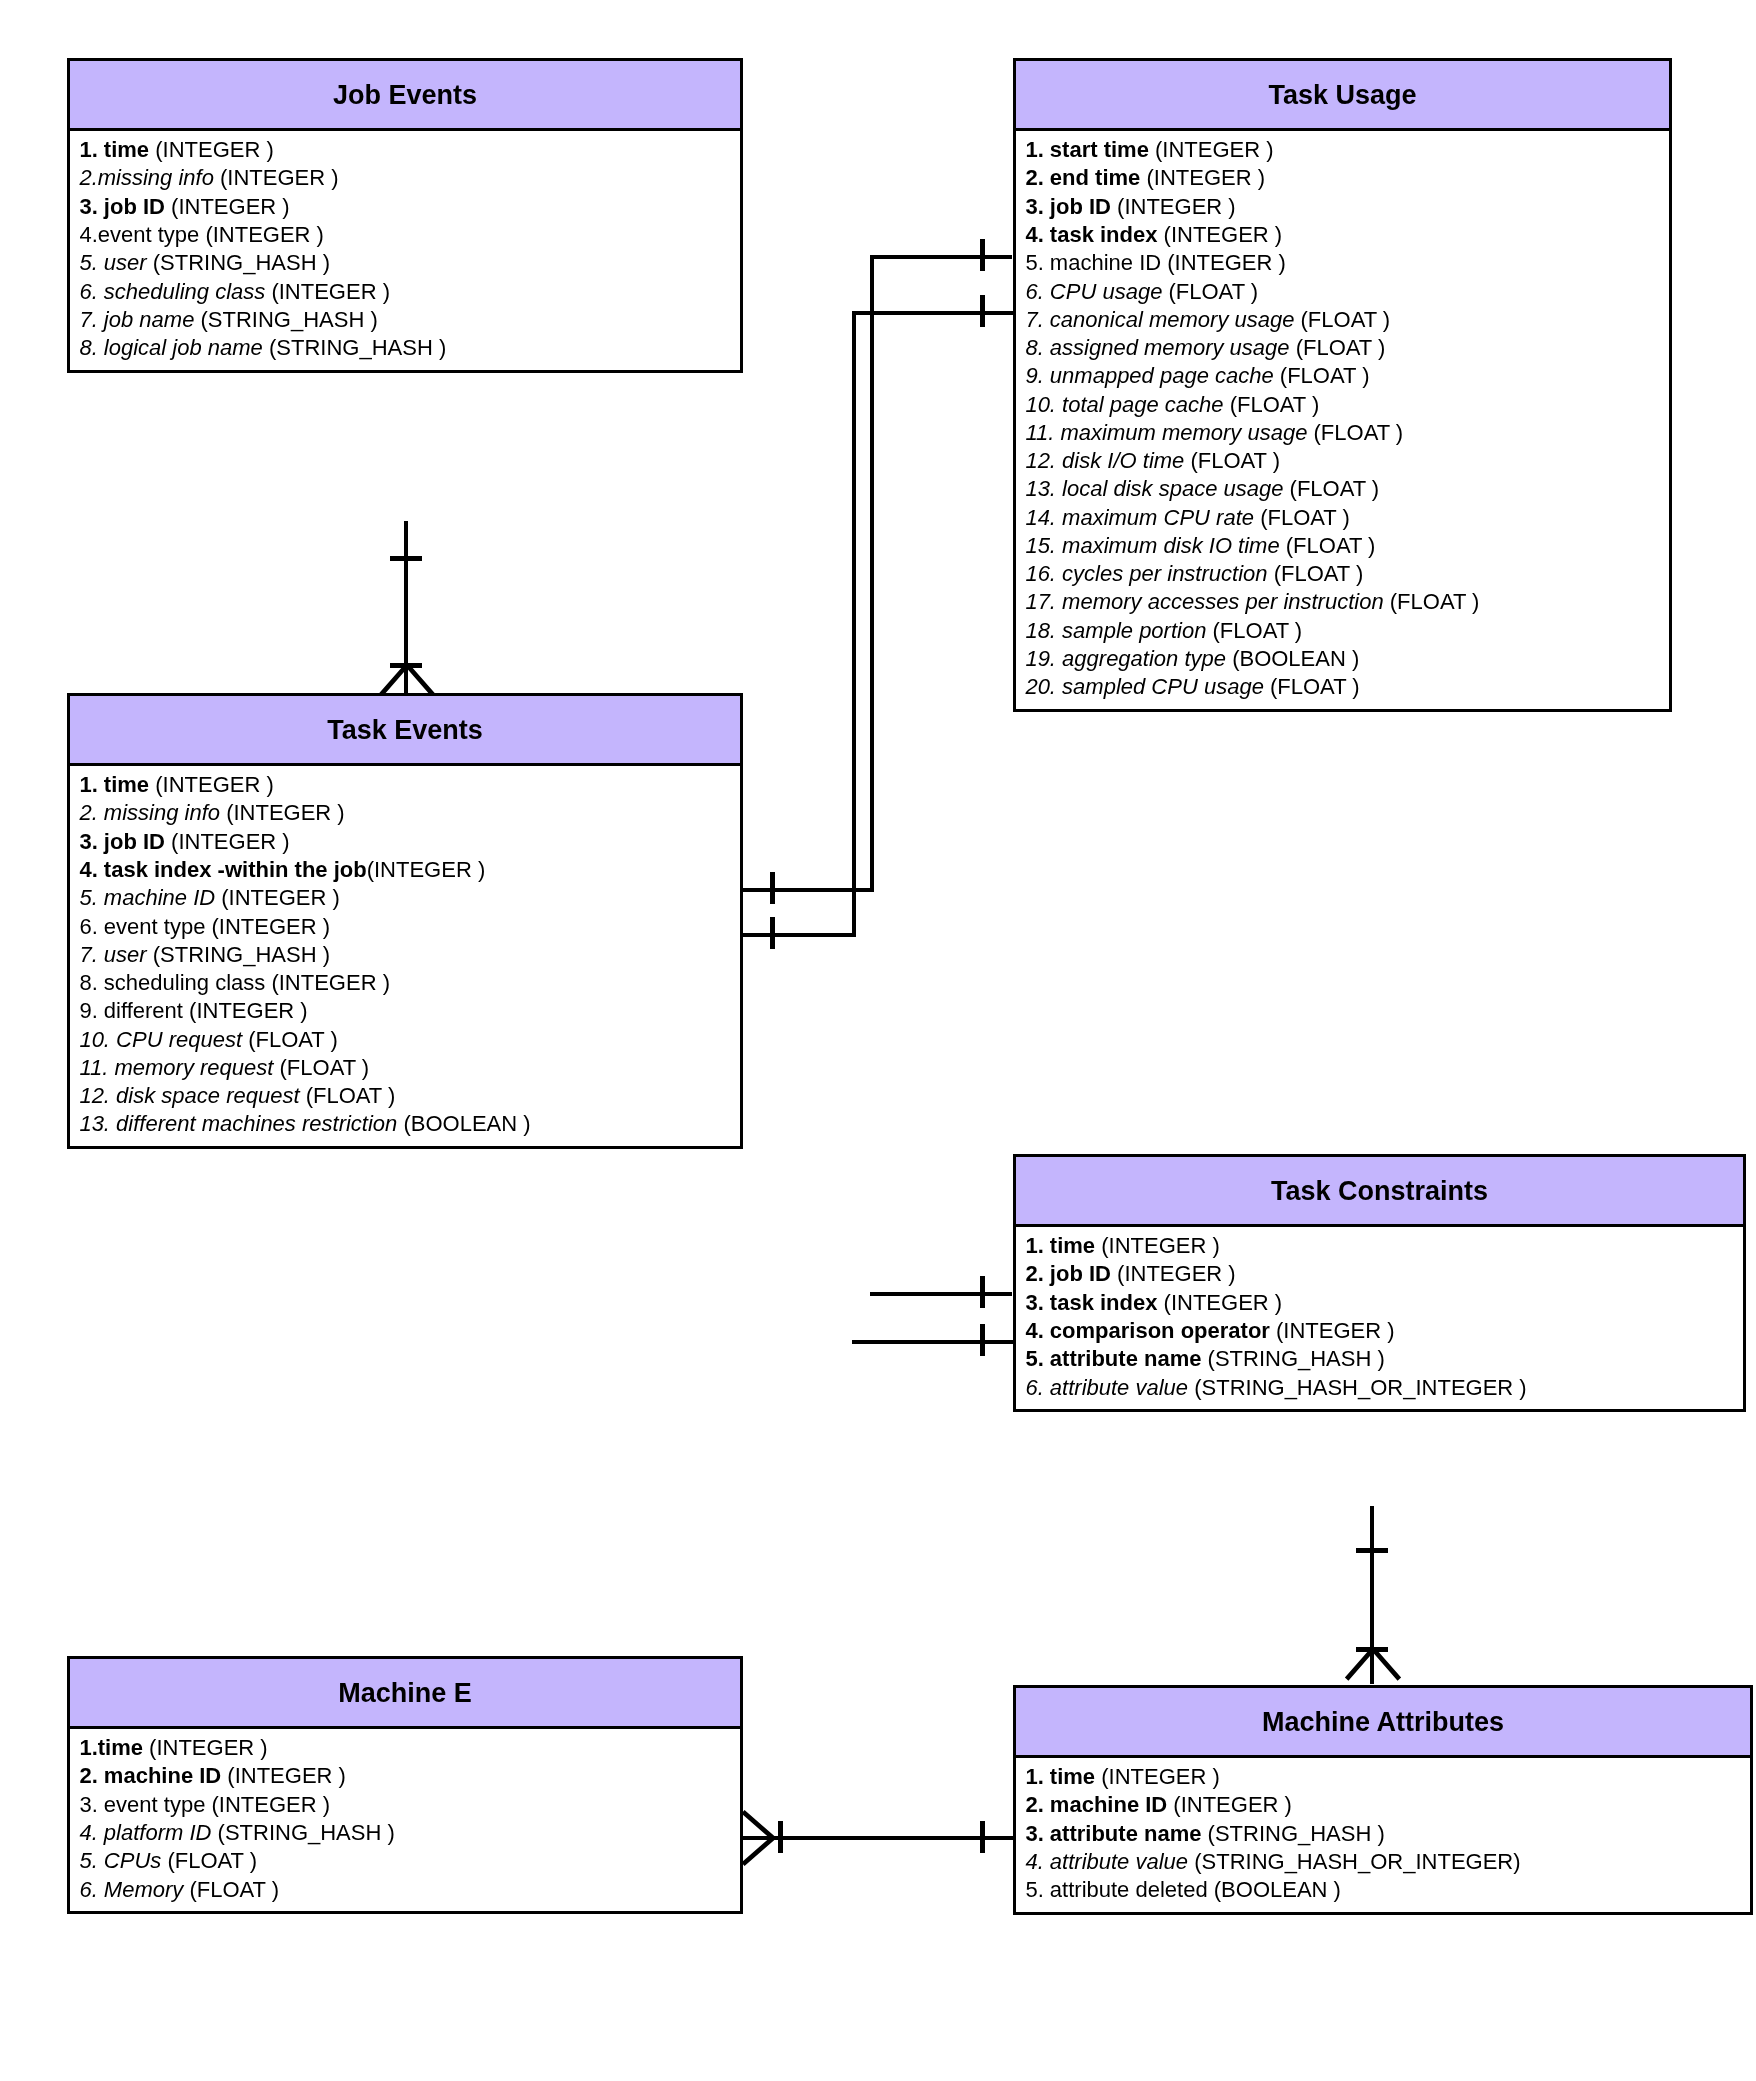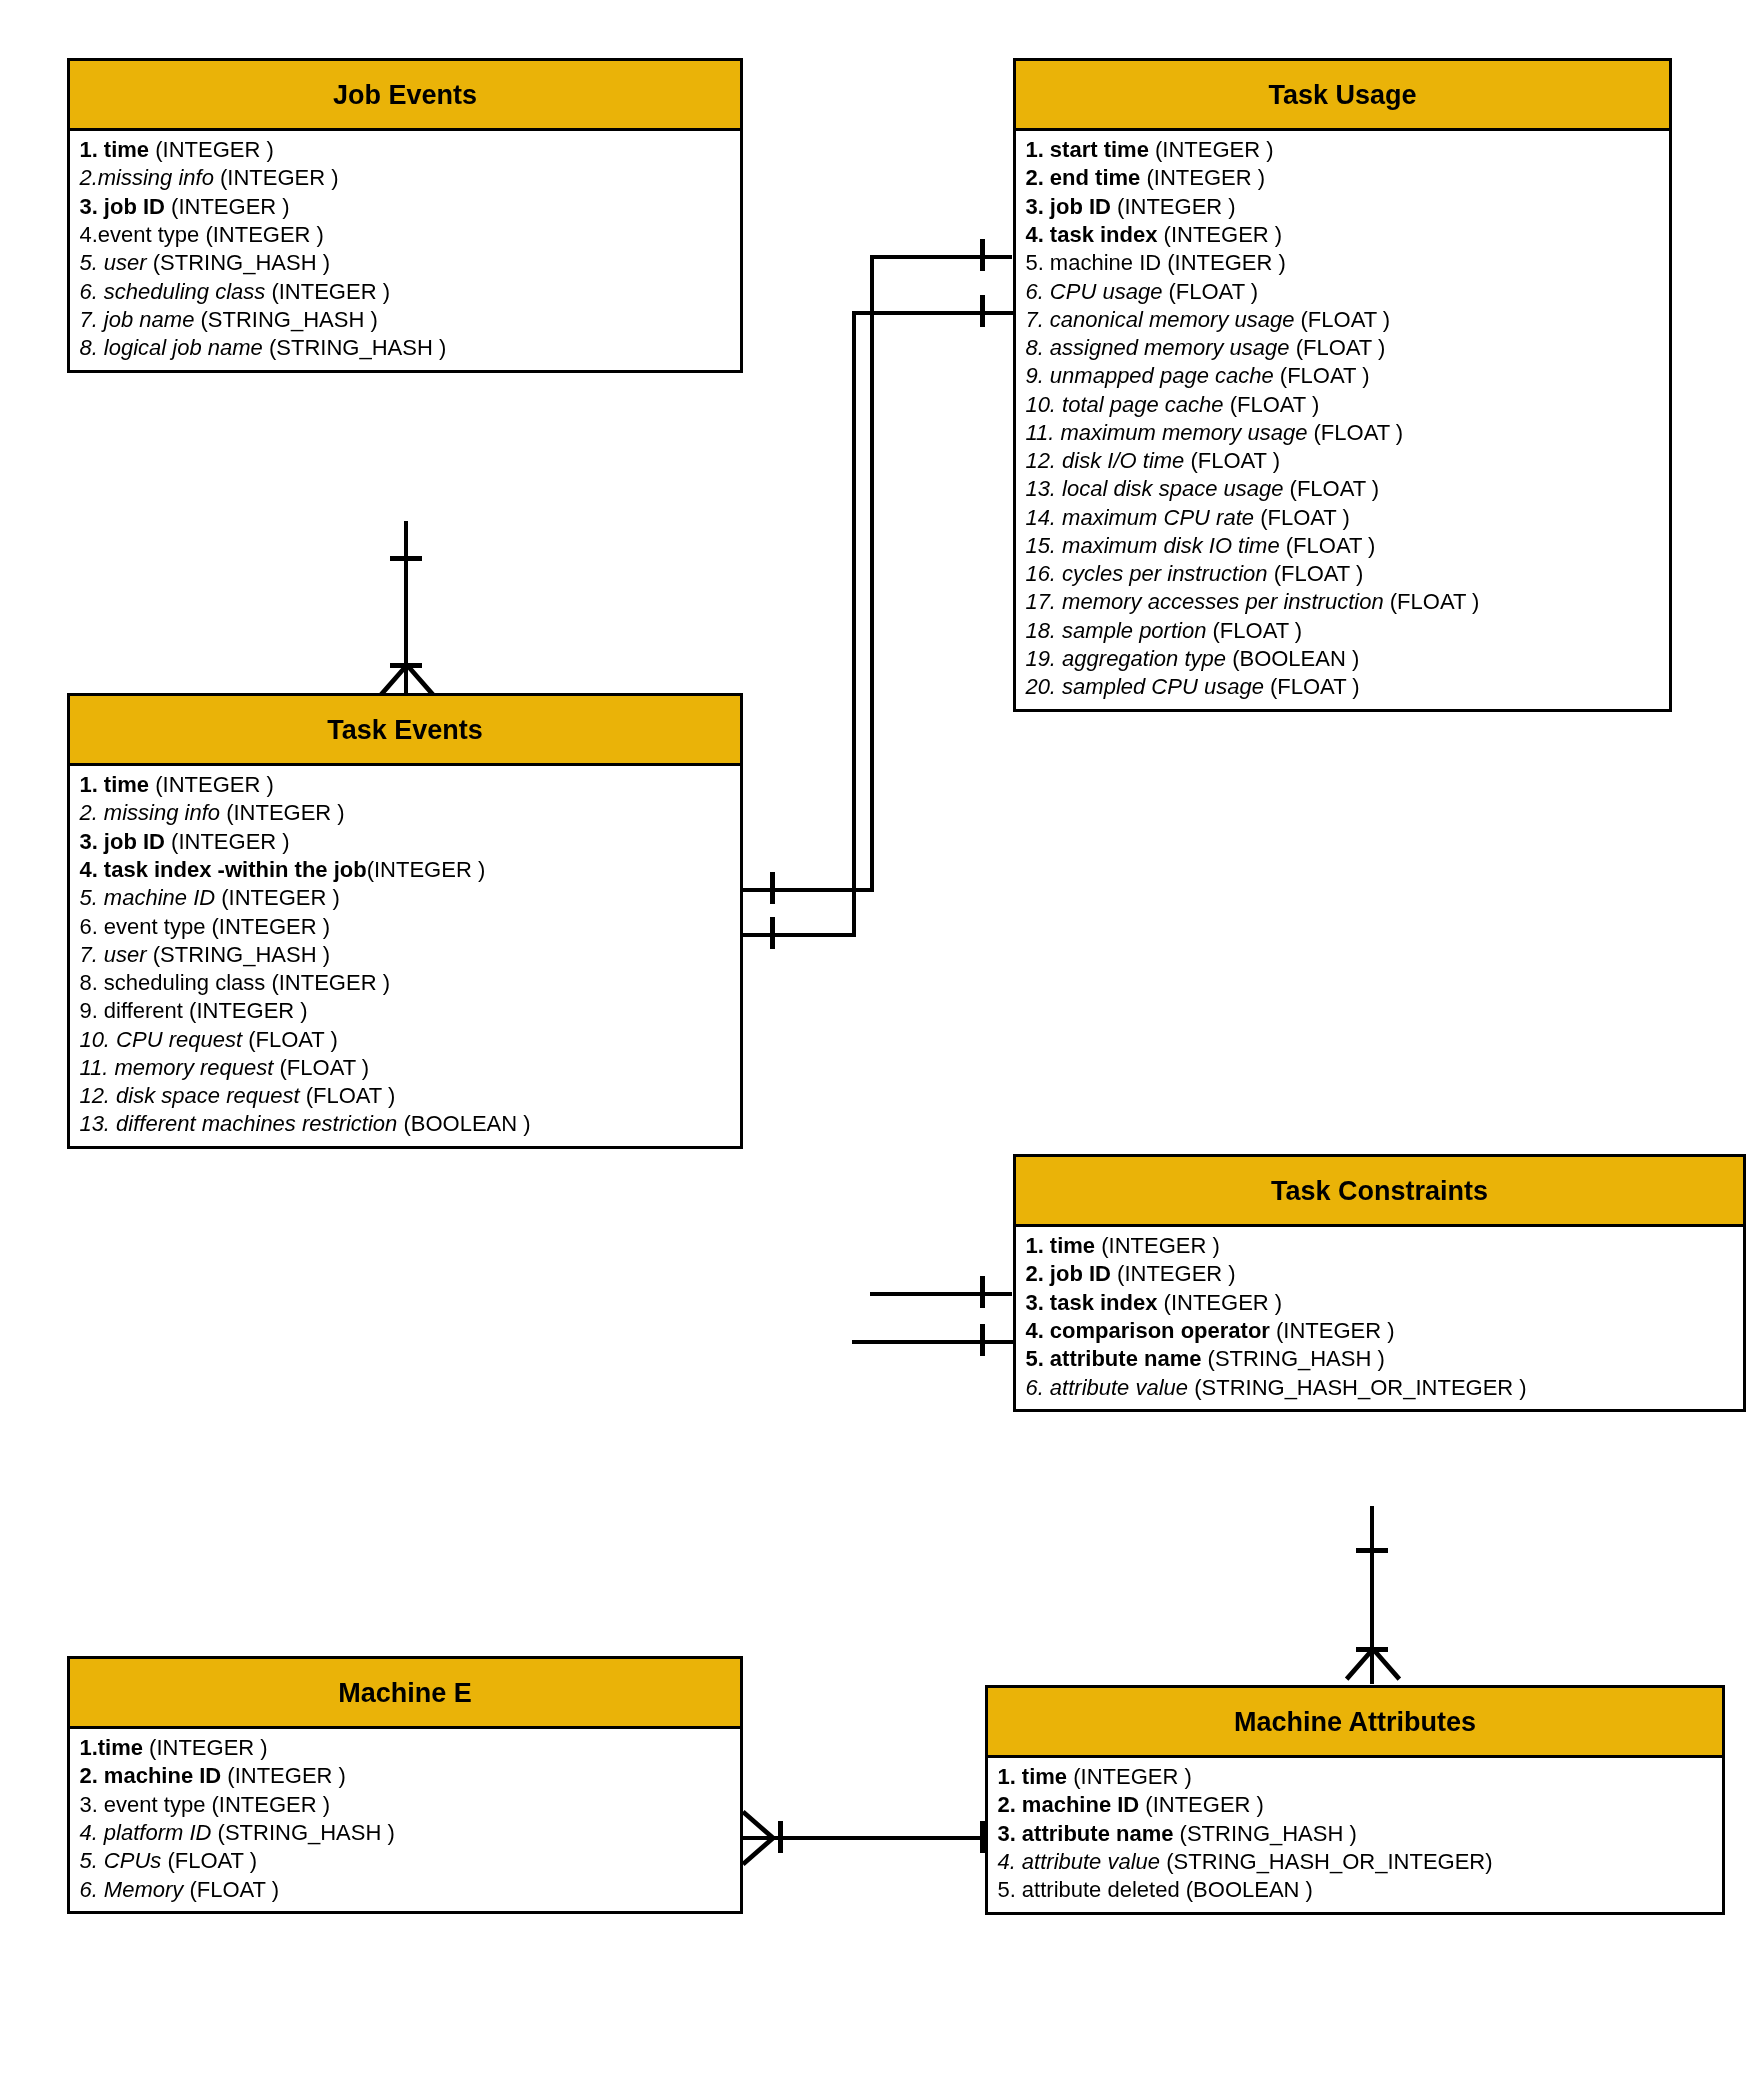--- a/index.html
+++ b/index.html
@@ -4,21 +4,21 @@
 <style>
   html,body{margin:0;padding:0;background:#ffffff;}
   body{width:1757px;height:2082px;position:relative;
        font-family:"Liberation Sans","DejaVu Sans",sans-serif;color:#000;}
   #canvas{position:absolute;left:0;top:0;width:1757px;height:2082px;overflow:hidden;}
 
   .entity{position:absolute;box-sizing:border-box;background:#fff;
           border:3.7px solid #000;z-index:5;}
   .entity-title{text-align:center;font-weight:bold;font-size:27px;
                 line-height:1;padding:20.6px 9.4px 19px 9.4px;
-                border-bottom:3.7px solid #000;background:#eab308;}
+                border-bottom:3.7px solid #000;background:#c4b5fd;}
   .entity-fields{padding:5.6px 0 7.5px 0;}
   .field{font-size:22px;line-height:1.285;padding:0 7.5px 0 9.4px;white-space:nowrap;}
 
   .n{font-weight:normal;font-style:normal;}
   .b{font-weight:bold;font-style:normal;}
   .i{font-weight:normal;font-style:italic;}
 
   .lnk{position:absolute;background:#000;z-index:2;}
   .lnk.h{height:3.7px;}
   .lnk.v{width:3.7px;}
@@ -155,21 +155,21 @@
     <div class="entity-fields">
       <div class="field"><span class="b">1.</span><span class="b">time </span><span class="n">(INTEGER )</span></div>
       <div class="field"><span class="b">2.</span><span class="b"> machine ID </span><span class="n">(INTEGER )</span></div>
       <div class="field"><span class="n">3.</span><span class="n"> event type </span><span class="n">(INTEGER )</span></div>
       <div class="field"><span class="i">4.</span><span class="i"> platform ID </span><span class="n">(STRING_HASH )</span></div>
       <div class="field"><span class="i">5.</span><span class="i"> CPUs </span><span class="n">(FLOAT )</span></div>
       <div class="field"><span class="i">6.</span><span class="i"> Memory </span><span class="n">(FLOAT )</span></div>
     </div>
   </div>
 
-  <div class="entity" style="left:985px;top:1685px;width:740px;">
+  <div class="entity" style="left:1013px;top:1685px;width:740px;">
     <div class="entity-title">Machine Attributes</div>
     <div class="entity-fields">
       <div class="field"><span class="b">1.</span><span class="b"> time </span><span class="n">(INTEGER )</span></div>
       <div class="field"><span class="b">2.</span><span class="b"> machine ID </span><span class="n">(INTEGER )</span></div>
       <div class="field"><span class="b">3.</span><span class="b"> attribute name </span><span class="n">(STRING_HASH )</span></div>
       <div class="field"><span class="i">4.</span><span class="i"> attribute value </span><span class="n">(STRING_HASH_OR_INTEGER)</span></div>
       <div class="field"><span class="n">5.</span><span class="n"> attribute deleted </span><span class="n">(BOOLEAN )</span></div>
     </div>
   </div>
 

